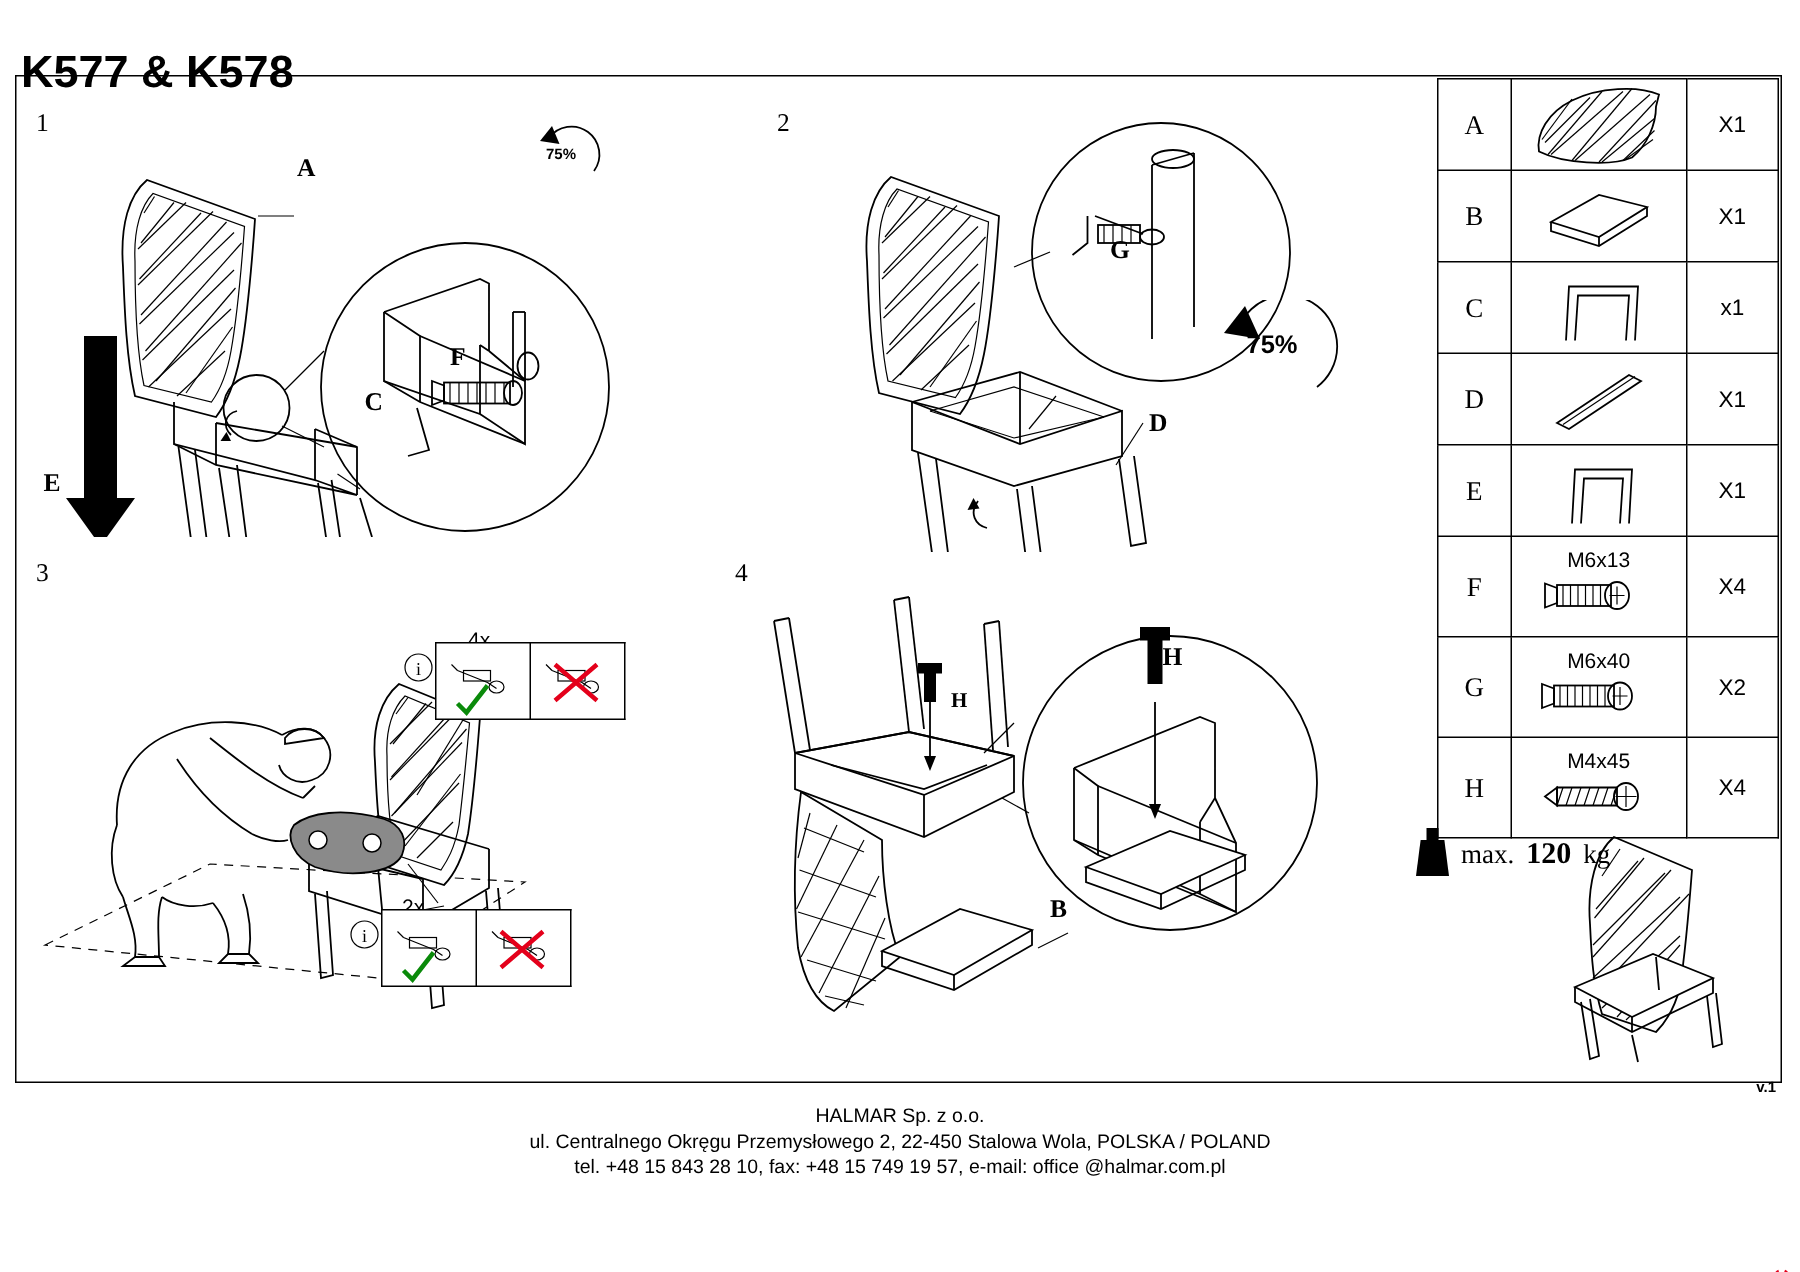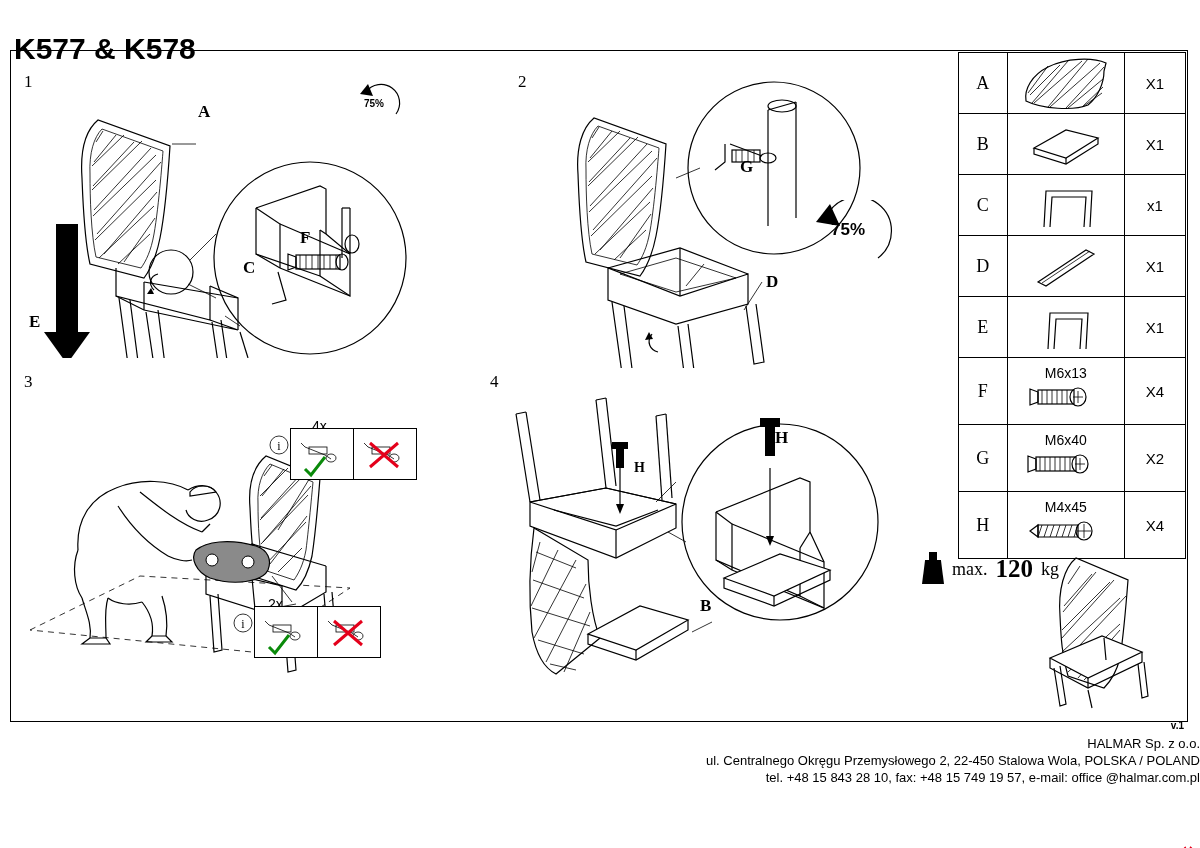--- a/index.html
+++ b/index.html
@@ -55,40 +55,40 @@
 
   
   .lbl {
     position:absolute; font-family:"Liberation Serif", serif;
     font-size:17px; font-weight:bold;
   }
 
   
   #footer {
     position:absolute; left:0; top:735px; width:1200px;
-    text-align:right; font-size:13px; line-height:17px;
+    text-align:center; font-size:13px; line-height:17px;
   }
   #version {
     position:absolute; right:16px; top:720px;
     font-size:10px; font-weight:bold;
   }
   #nowosc {
     position:absolute; right:4px; bottom:2px;
     color:#e4001b; font-size:14px; font-weight:bold;
     transform:rotate(-90deg); transform-origin:100% 100%;
     white-space:nowrap;
   }
 
   
   #load {
-    position:absolute; left:922px; top:552px;
+    position:absolute; left:944px; top:552px;
     display:flex; align-items:center; gap:8px;
     font-family:"Liberation Serif", serif; font-size:18px;
   }
-  #load .big { font-size:25px; font-weight:bold; }
+  #load .big { font-size:20px; font-weight:bold; }
   .weight-icon {
     width:22px; height:34px; position:relative;
   }
   .weight-icon .top { position:absolute; left:7px; top:0; width:8px; height:8px; background:#000; }
   .weight-icon .body { position:absolute; left:0; top:8px; width:22px; height:24px; background:#000;
      clip-path:polygon(14% 0,86% 0,100% 100%,0 100%); }
 
   
   .pct {
     position:absolute; font-family:"Liberation Sans", sans-serif;

